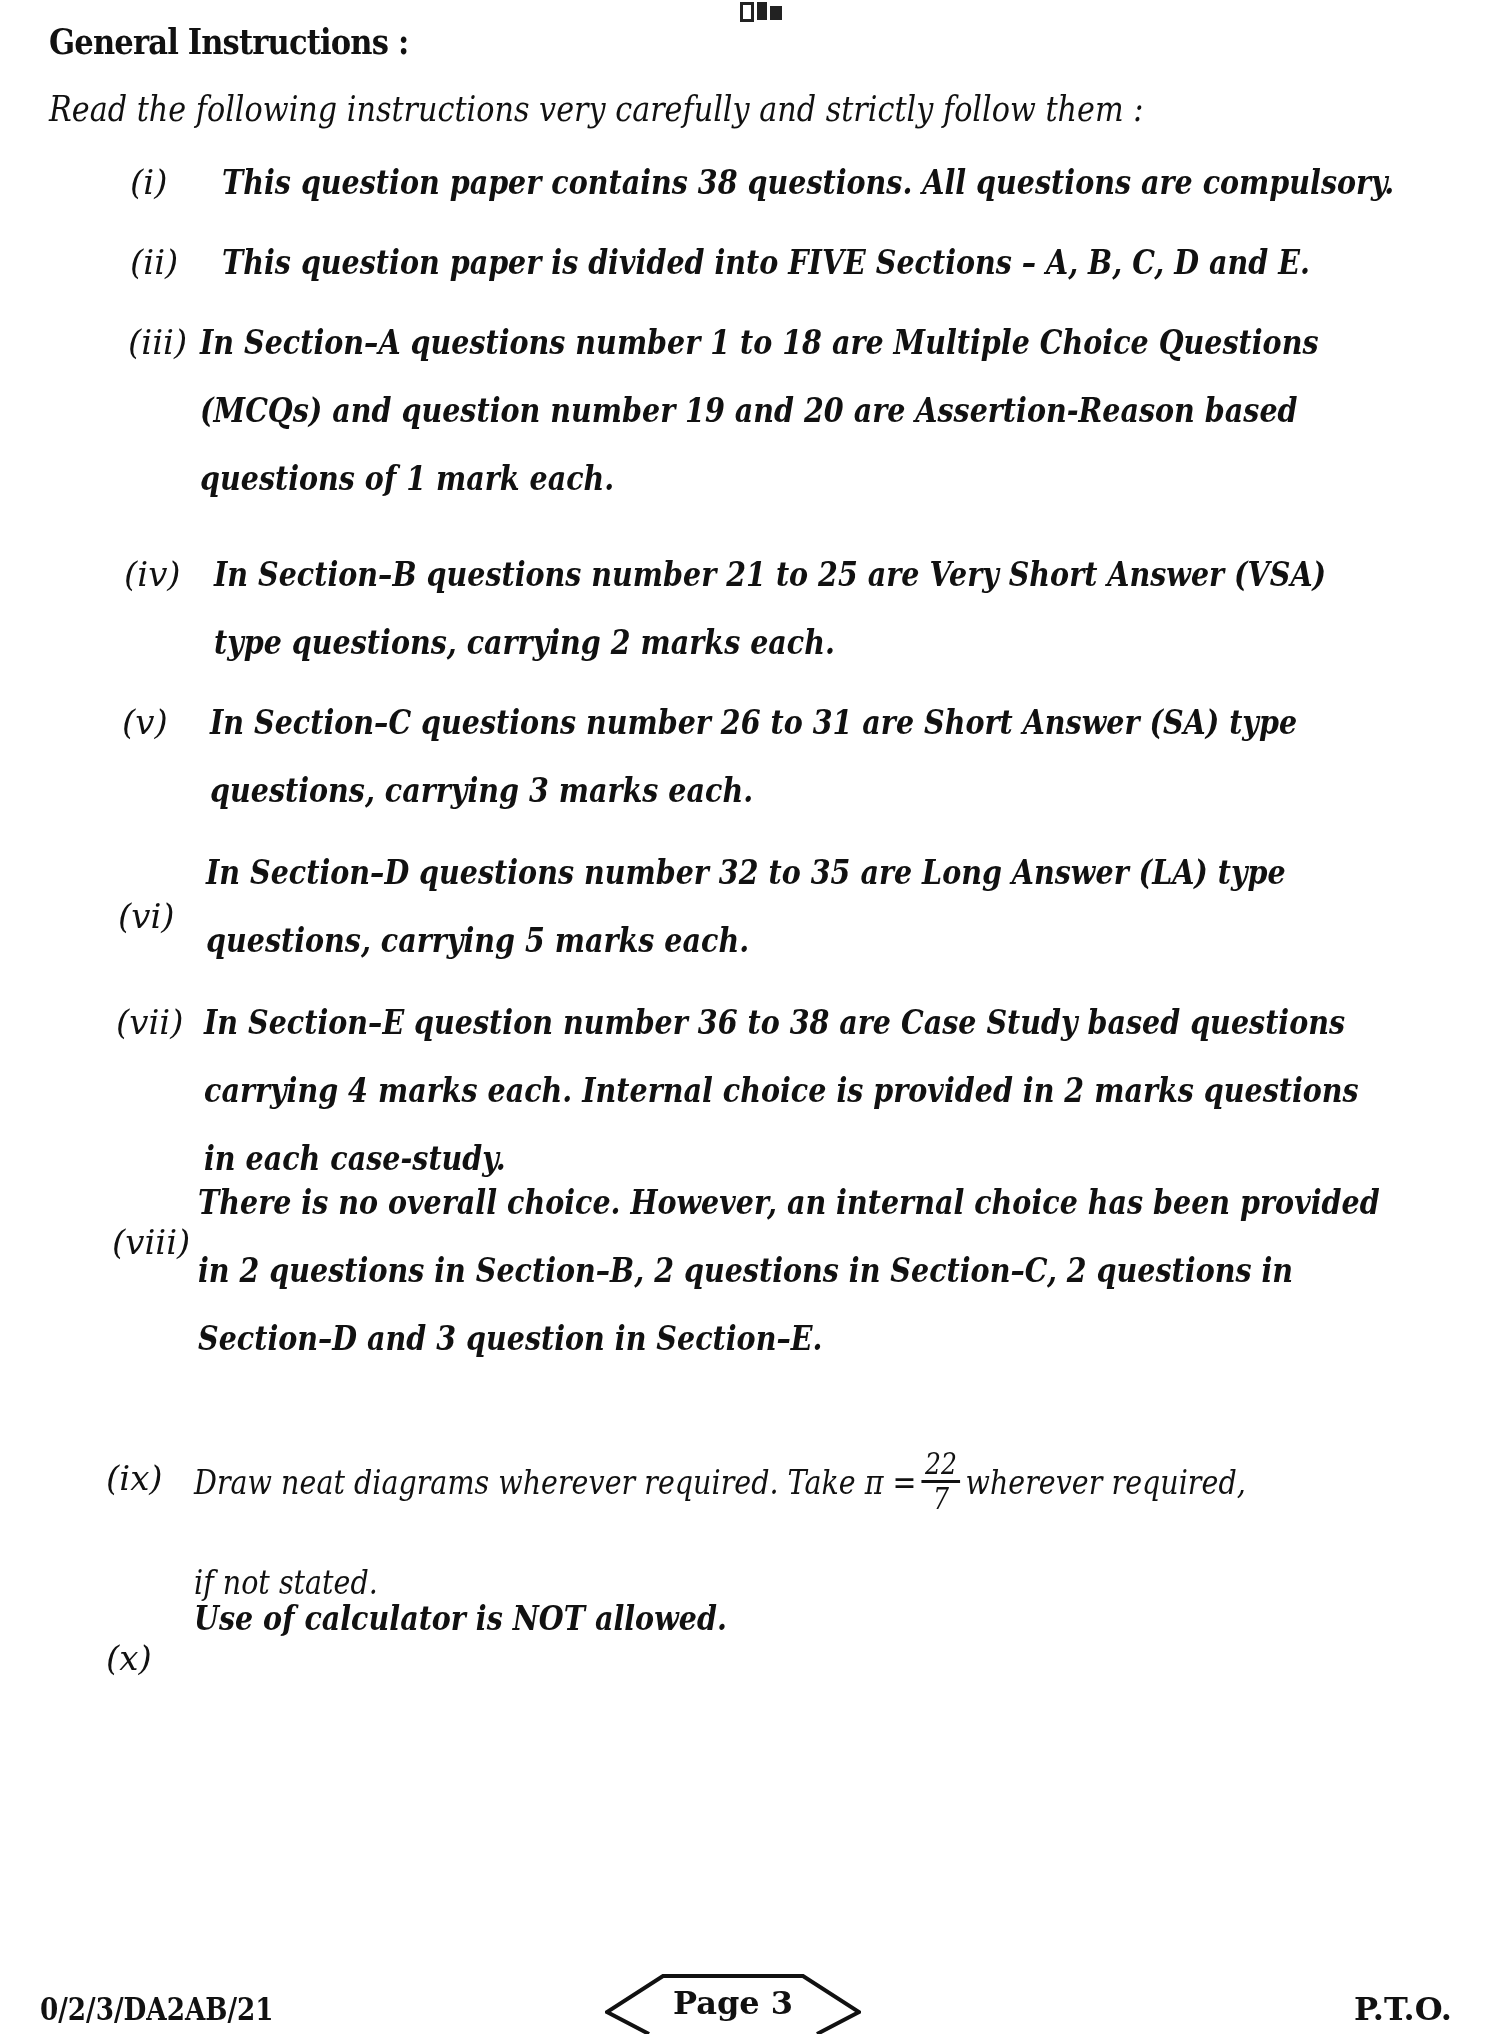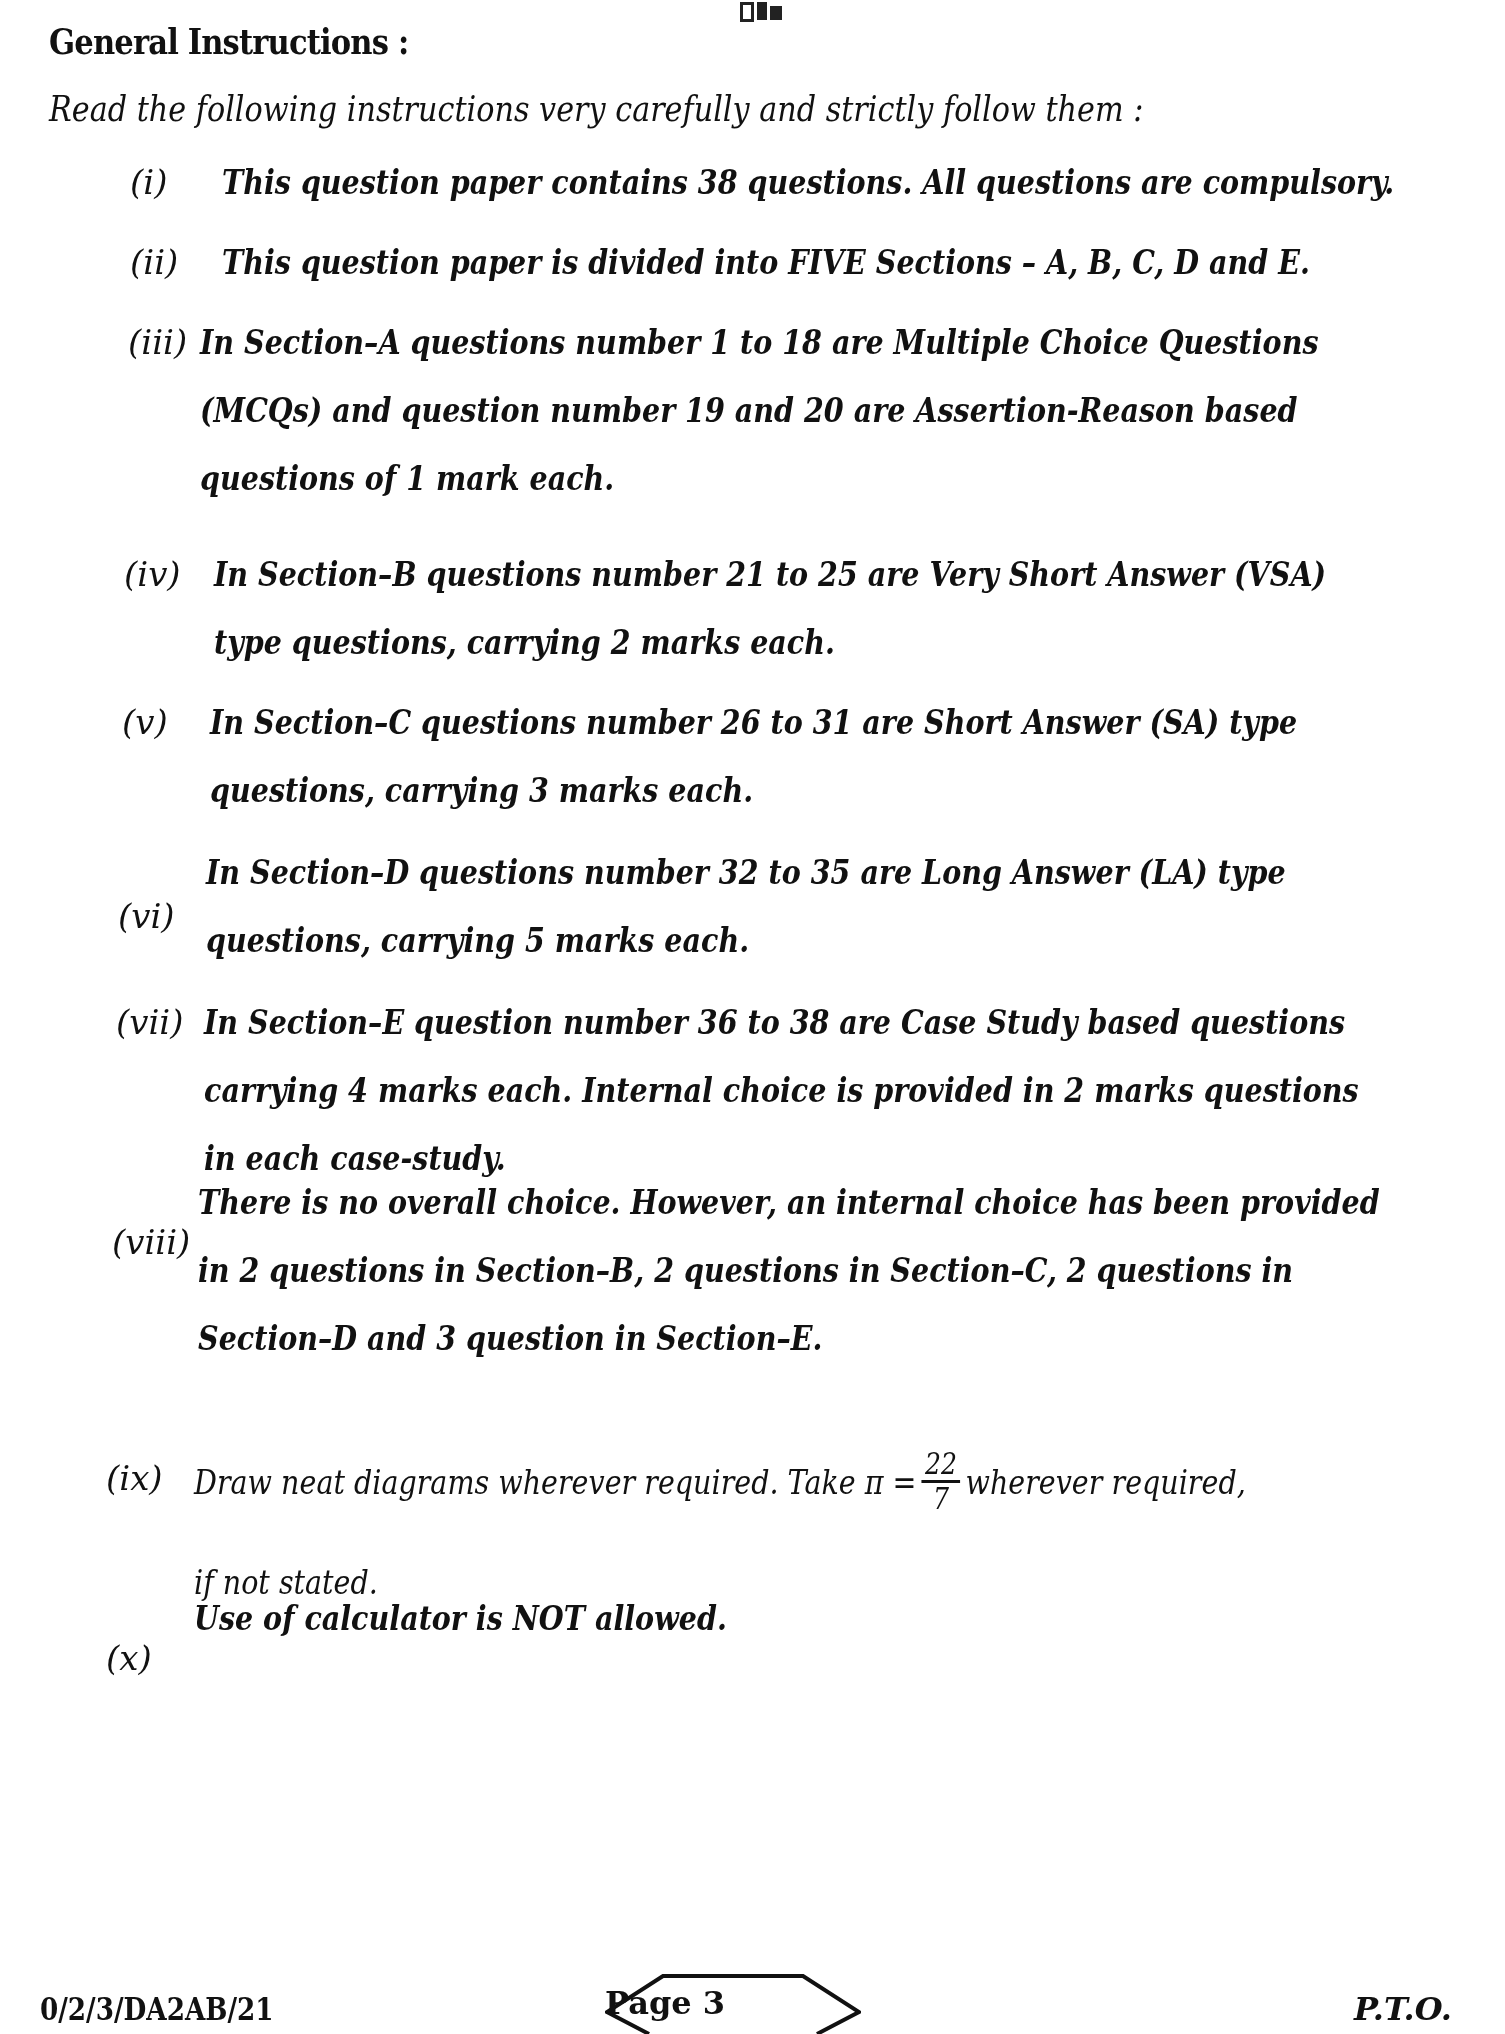--- a/index.html
+++ b/index.html
@@ -25,22 +25,22 @@
   .item { position: absolute; font-style: italic; font-size: 34px; line-height: 68px; }
   .num { position: absolute; font-style: italic; font-size: 34px; }
   .text { position: absolute; text-align: justify; text-align-last: left; font-weight: bold; }
   .text .line { display: block; white-space: nowrap; transform-origin: left; }
   .frac { display: inline-block; vertical-align: middle; text-align: center; font-style: italic; font-size: 30px; line-height: 32px; margin: 0 6px; }
   .frac .n { display: block; border-bottom: 3px solid #111; padding: 0 4px; }
   .frac .d { display: block; }
   .footer-code { position: absolute; left: 40px; top: 1990px; font-weight: bold; font-size: 32px; transform: scaleX(0.82); transform-origin: left; }
   .footer-page { position: absolute; left: 605px; top: 1972px; width: 256px; height: 62px; }
   .footer-page svg { position: absolute; left: 0; top: 0; }
-  .footer-page span { position: absolute; left: 0; width: 256px; top: 12px; font-weight: bold; font-size: 32px; }
-  .footer-pto { position: absolute; left: 1354px; top: 1990px; font-weight: bold; font-style: italic; font-size: 32px; }
+  .footer-page span { position: absolute; left: 0; width: 256px; top: 12px; text-align: center; font-weight: bold; font-size: 32px; }
+  .footer-pto { position: absolute; left: 1354px; top: 1990px; font-weight: bold; font-size: 32px; }
 </style>
 </head>
 <body>
 
 <div class="qr">
     <span class="a"></span>
     <span class="b"></span>
     <span class="c"></span>
   </div>
 

